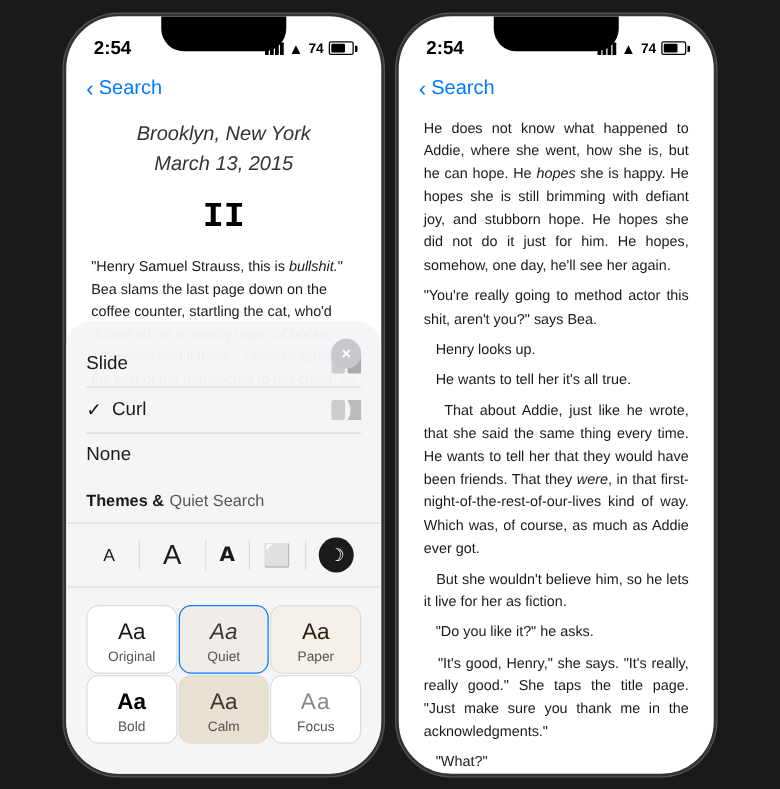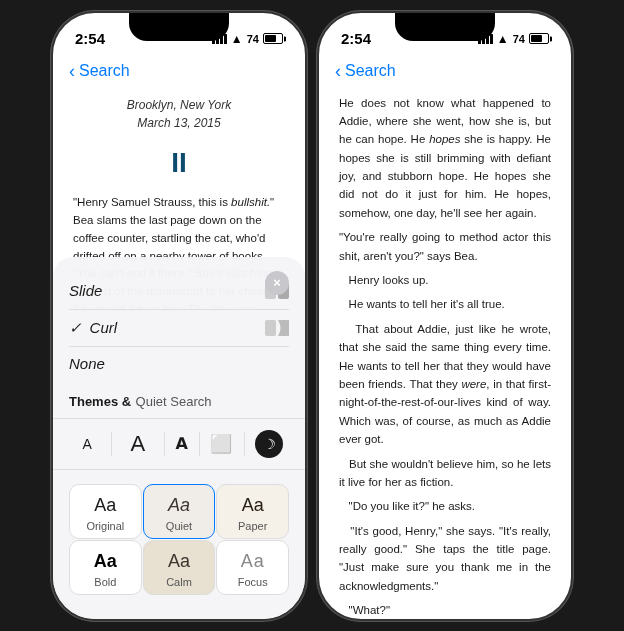--- a/index.html
+++ b/index.html
@@ -93,30 +93,31 @@
       font-size: 12px;
       line-height: 1.55;
       color: #1a1a1a;
       flex: 1;
     }
 
     .book-header {
       text-align: center;
       font-style: italic;
       margin-bottom: 8px;
-      font-size: 12px;
+      font-size: 16px;
       color: #333;
     }
 
     .chapter-num {
       text-align: center;
       font-size: 28px;
       font-weight: bold;
-      color: #0c4a6e;
+      color: #000000;
       margin-bottom: 10px;
+      font-family: Liberation Mono, monospace;
     }
 
     .book-text {
       font-size: 11.5px;
       line-height: 1.55;
       color: #1a1a1a;
     }
 
     .book-text em {
       font-style: italic;
@@ -142,21 +143,20 @@
     }
 
     .slide-menu-item {
       display: flex;
       align-items: center;
       justify-content: space-between;
       padding: 8px 0;
       font-size: 15px;
       color: #1a1a1a;
       border-bottom: 0.5px solid #ddd;
-      font-style: italic;
     }
 
     .slide-menu-item:last-child {
       border-bottom: none;
     }
 
     .slide-menu-item.selected {
       color: #1a1a1a;
     }
 

